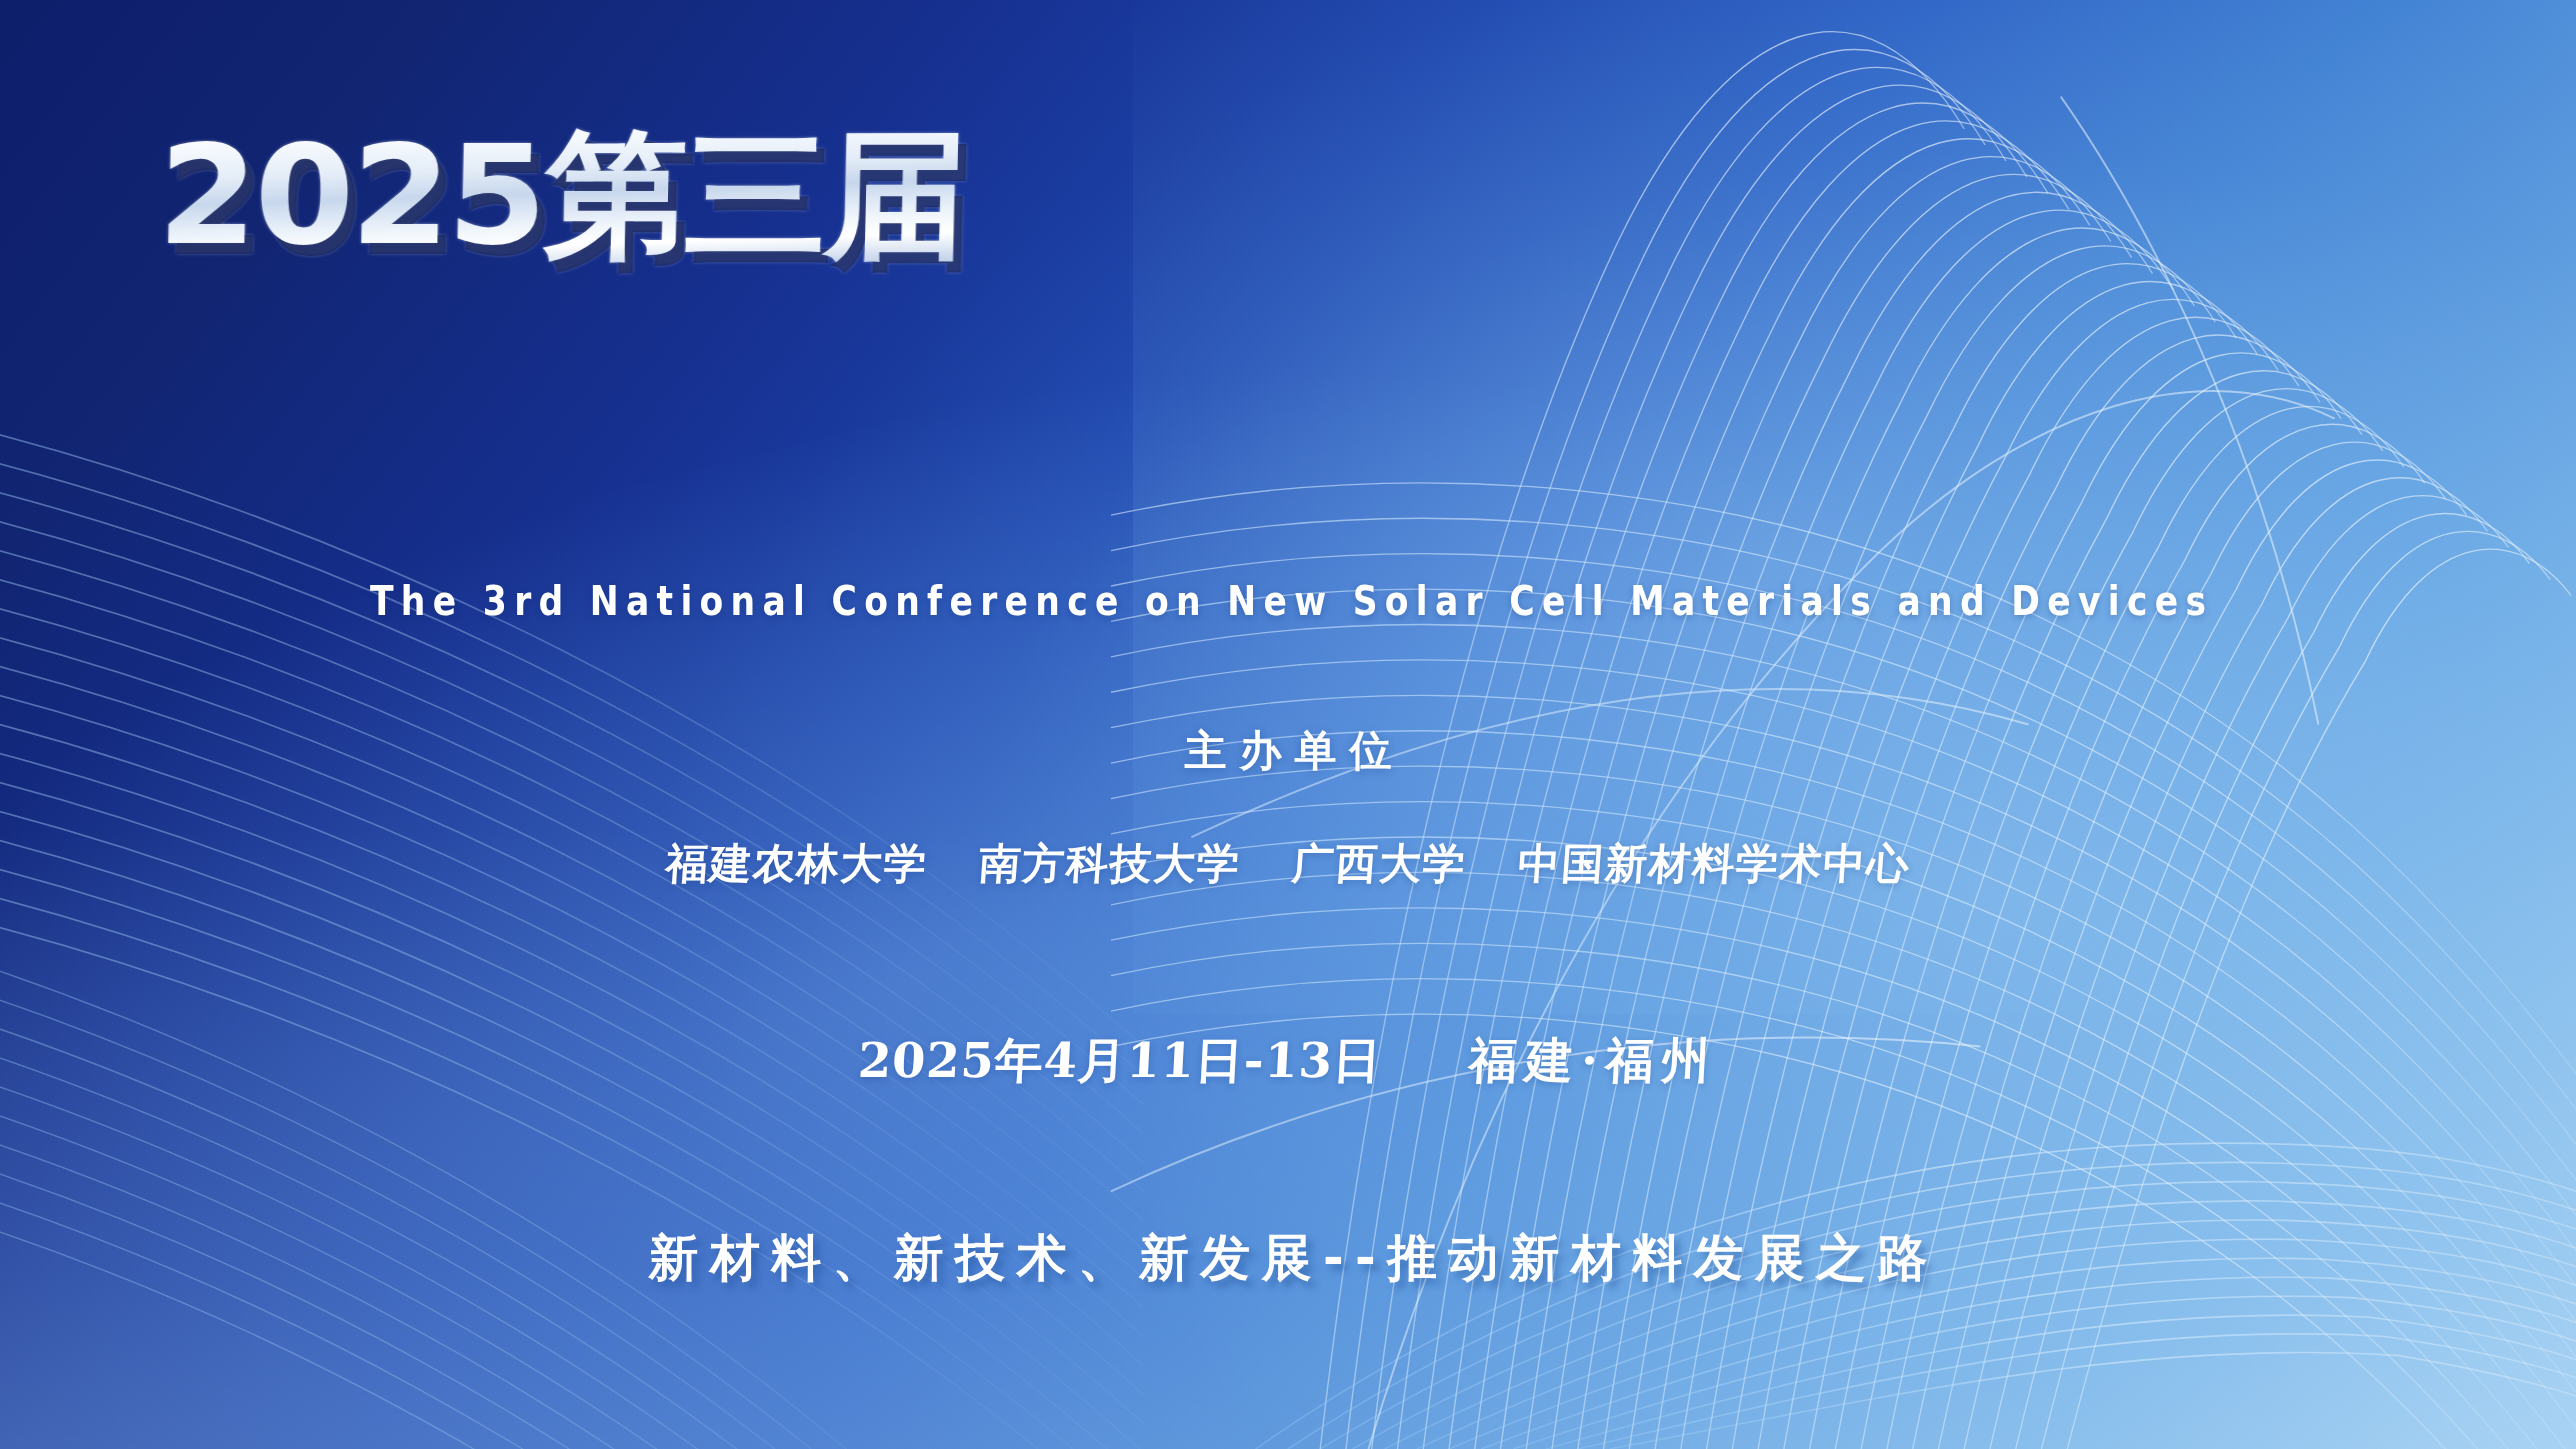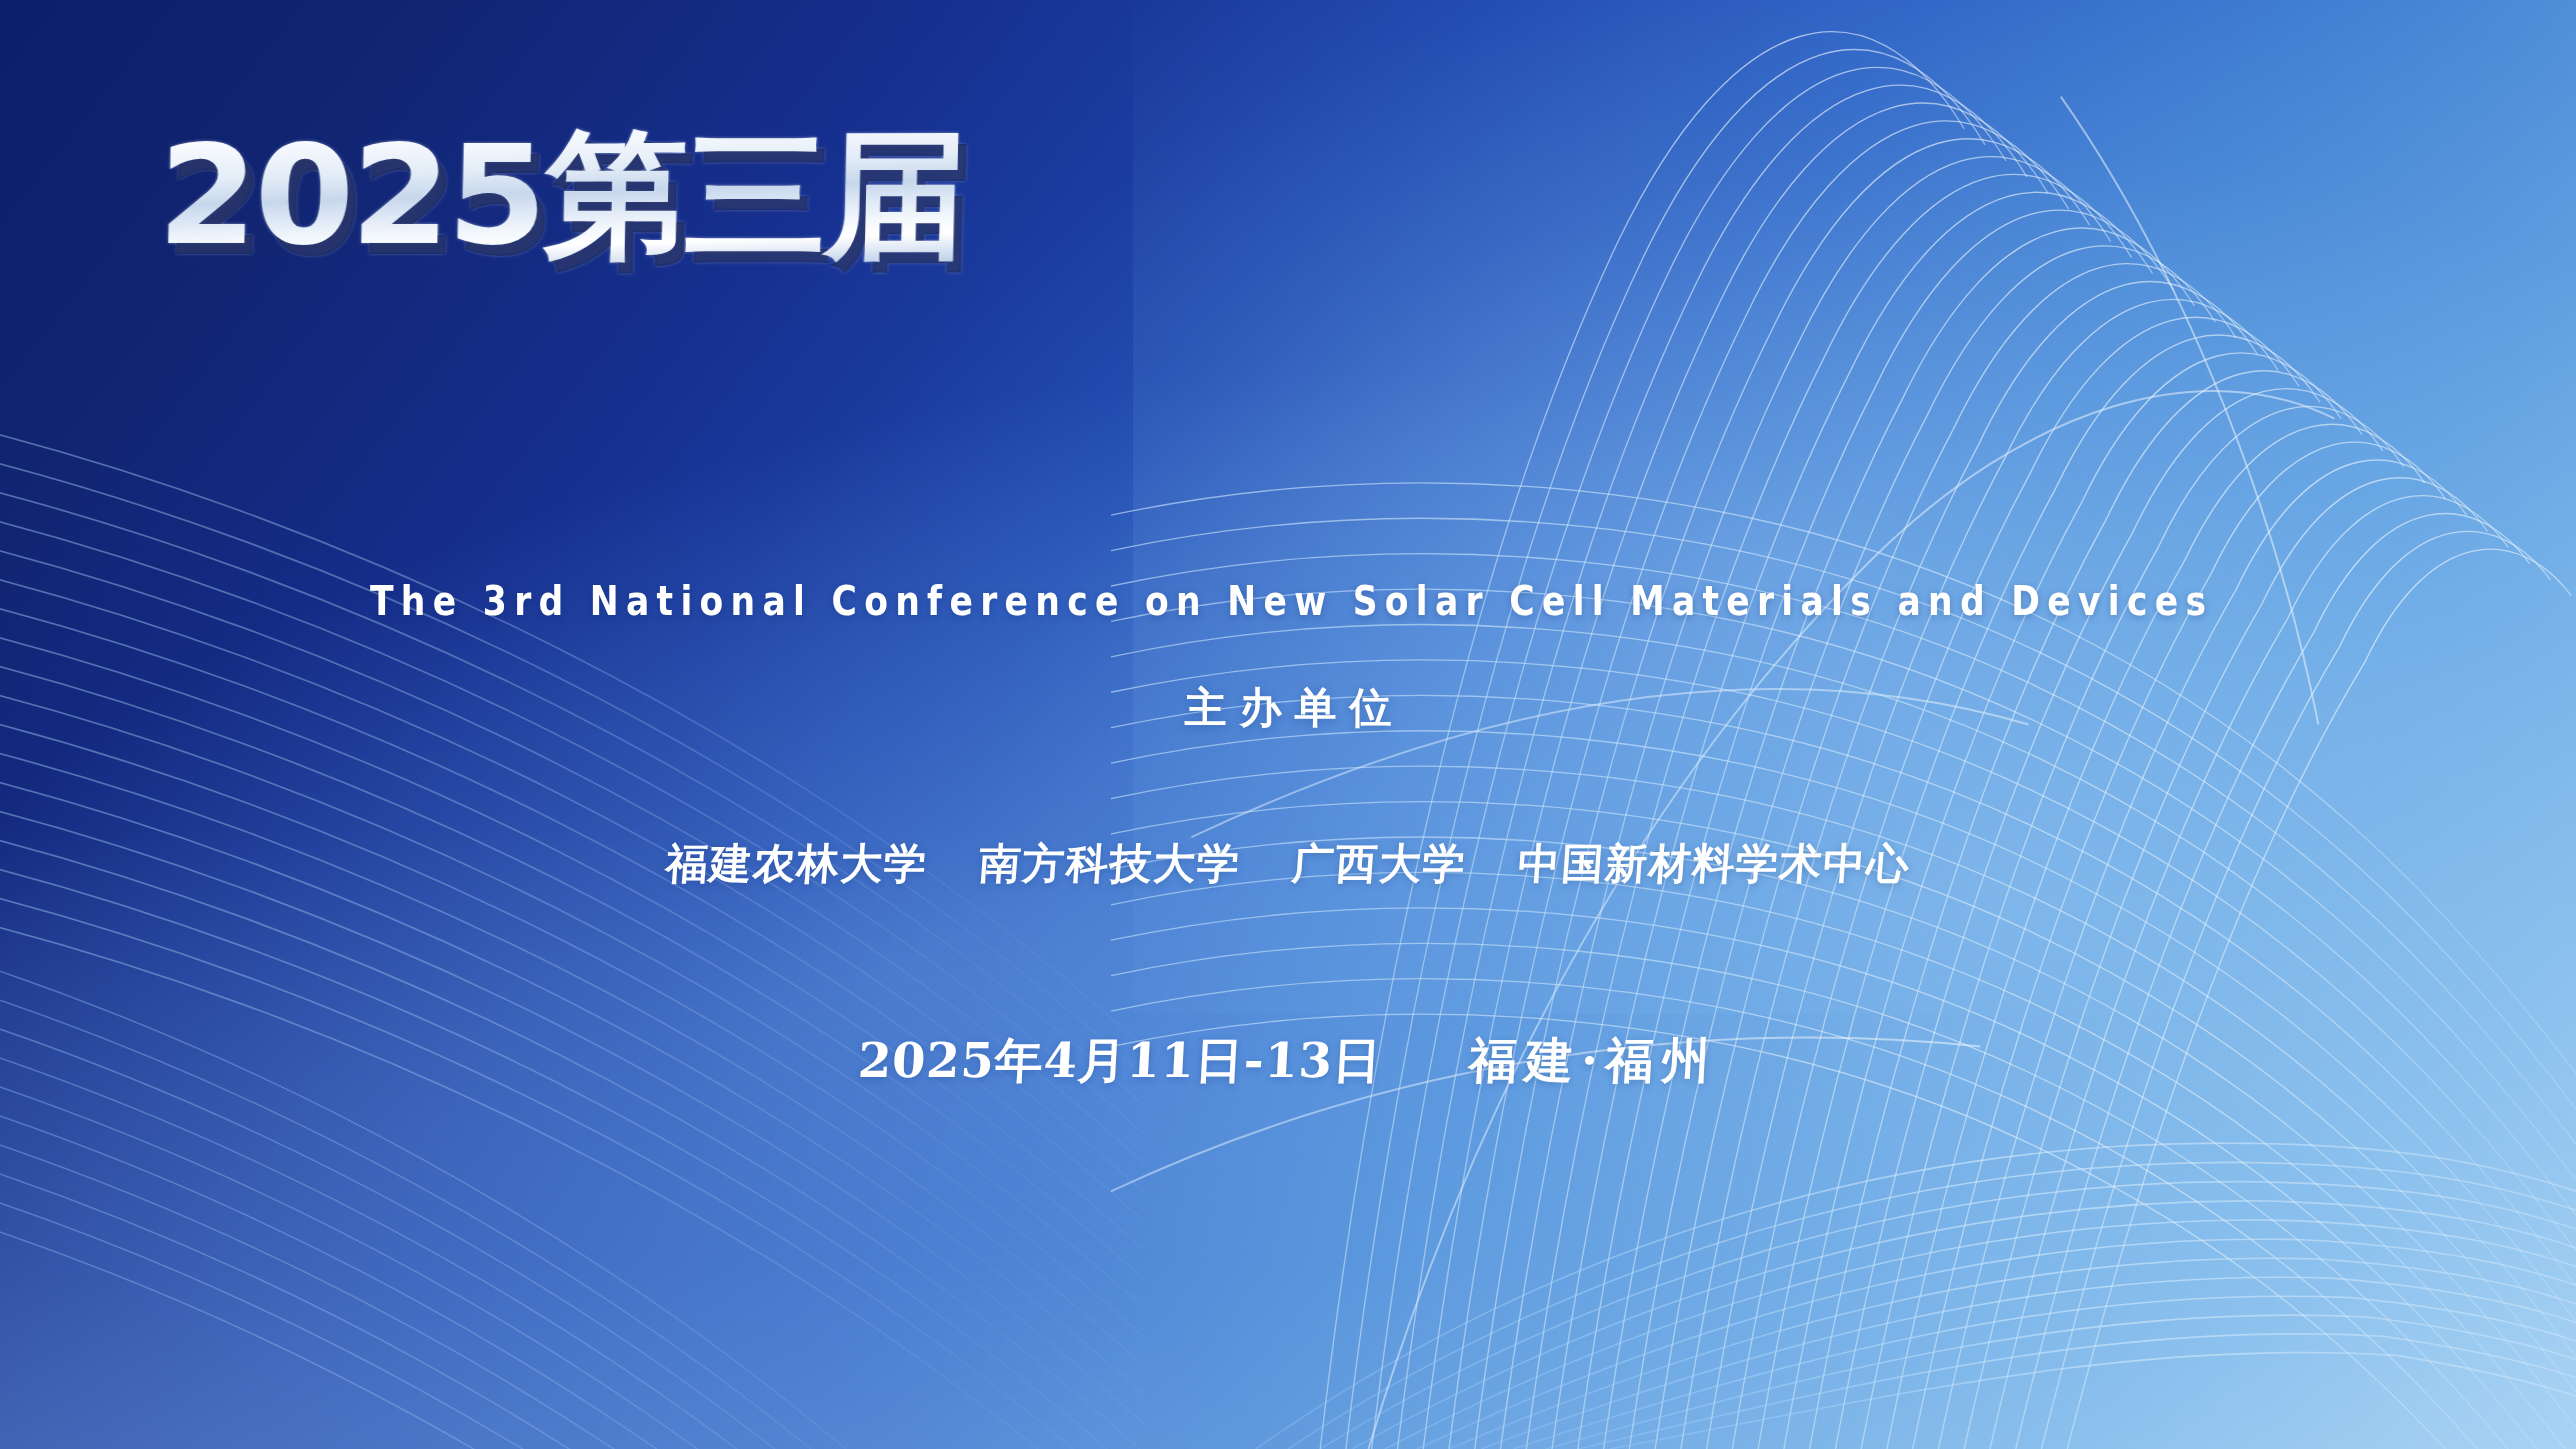--- a/index.html
+++ b/index.html
@@ -157,21 +157,21 @@
     white-space: nowrap;
     transform: scaleX(0.96);
     text-shadow: 0 1.6px 8px rgba(10,40,110,0.28);
   }
 
   
   .org-heading {
     position: absolute;
     left: 0;
     right: 0;
-    top: 680px;
+    top: 723px;
     text-align: center;
     font-family: "DejaVu Sans", "Liberation Sans", sans-serif;
     font-size: 42px;
     font-weight: 700;
     letter-spacing: 13px;
     text-indent: 13px;
     color: #ffffff;
     white-space: nowrap;
     text-shadow: 0 1.6px 8px rgba(10,45,115,0.30);
   }
@@ -402,16 +402,17 @@
       <span class="org-item">广西大学</span>
       <span class="org-item">中国新材料学术中心</span>
     </div>
 
     <div class="datespot">
       <span class="dt-date">2025年4月11日-13日</span>
       <span class="dt-gap"></span>
       <span class="dt-place">福建·福州</span>
     </div>
 
+    <div class="slogan">新材料、新技术、新发展--推动新材料发展之路</div>
 
   </div>
 </div>
 
 
 </body></html>

